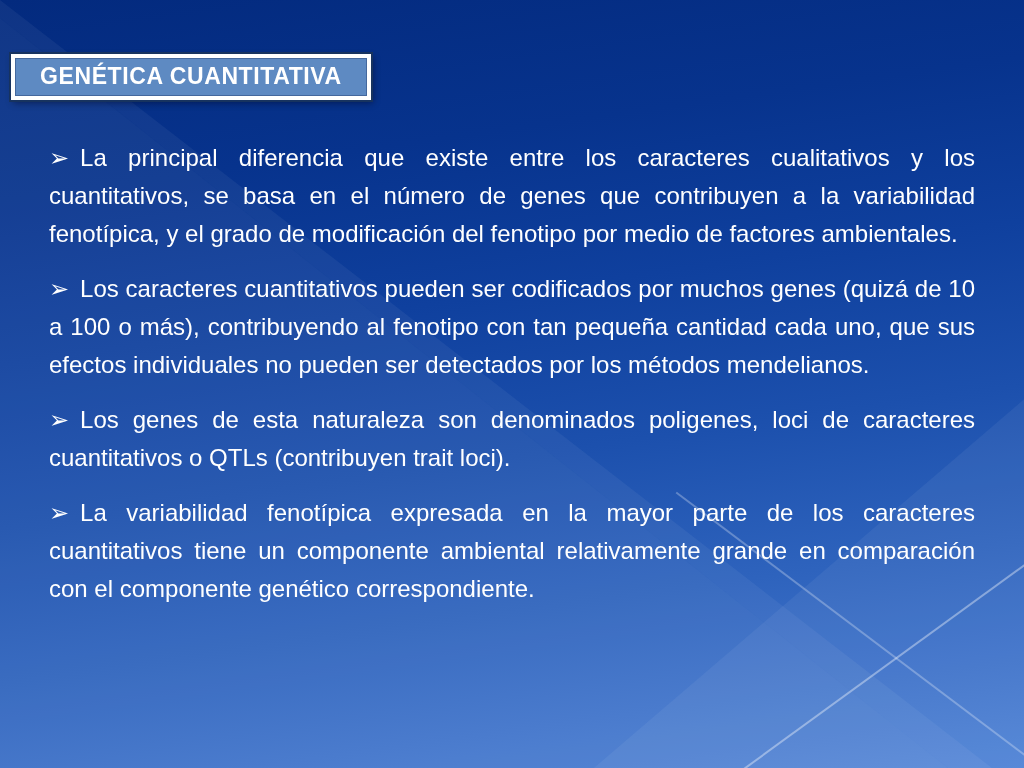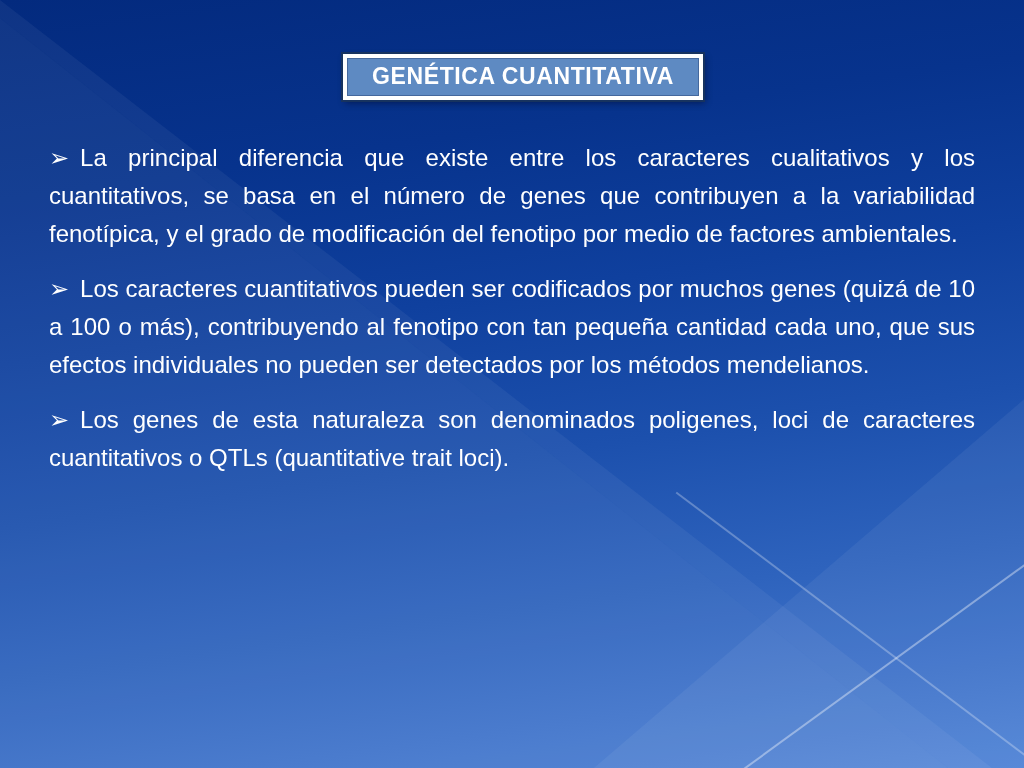--- a/index.html
+++ b/index.html
@@ -76,21 +76,20 @@
     background: rgba(255, 255, 255, 0.28);
   }
 
   
   .title-wrap {
     position: absolute;
     top: 54px;
     left: 0;
     width: 100%;
     display: flex;
-    justify-content: center;
   }
   .title-box {
     transform: translateX(11px);
     background: #5e8ac2;
     border: 4px solid #ffffff;
     outline: 2px solid #17335f;
     box-shadow: 2px 3px 7px rgba(0, 0, 20, 0.45), inset 0 0 0 1px rgba(20, 40, 90, 0.35);
     padding: 5px 25px 6px 25px;
   }
   .title-box span {
@@ -135,16 +134,17 @@
 
   <div class="title-wrap">
     <div class="title-box">
       <span>GENÉTICA CUANTITATIVA</span>
     </div>
   </div>
 
   <div class="content">
     <p class="bullet"><span class="arrow">➢</span><span>La principal diferencia que existe entre los caracteres cualitativos y los cuantitativos, se basa en el número de genes que contribuyen a la variabilidad fenotípica, y el grado de modificación del fenotipo por medio de factores ambientales.</span></p>
     <p class="bullet"><span class="arrow">➢</span><span>Los caracteres cuantitativos pueden ser codificados por muchos genes (quizá de 10 a 100 o más), contribuyendo al fenotipo con tan pequeña cantidad cada uno, que sus efectos individuales no pueden ser detectados por los métodos mendelianos.</span></p>
-    <p class="bullet"><span class="arrow">➢</span><span>Los genes de esta naturaleza son denominados poligenes, loci de caracteres cuantitativos o QTLs (quantitative trait loci).</span></p>
+    <p class="bullet"><span class="arrow">➢</span><span>Los genes de esta naturaleza son denominados poligenes, loci de caracteres cuantitativos o QTLs (contribuyen trait loci).</span></p>
+    <p class="bullet"><span class="arrow">➢</span><span>La variabilidad fenotípica expresada en la mayor parte de los caracteres cuantitativos tiene un componente ambiental relativamente grande en comparación con el componente genético correspondiente.</span></p>
   </div>
 
 </div>
 
 </body></html>

